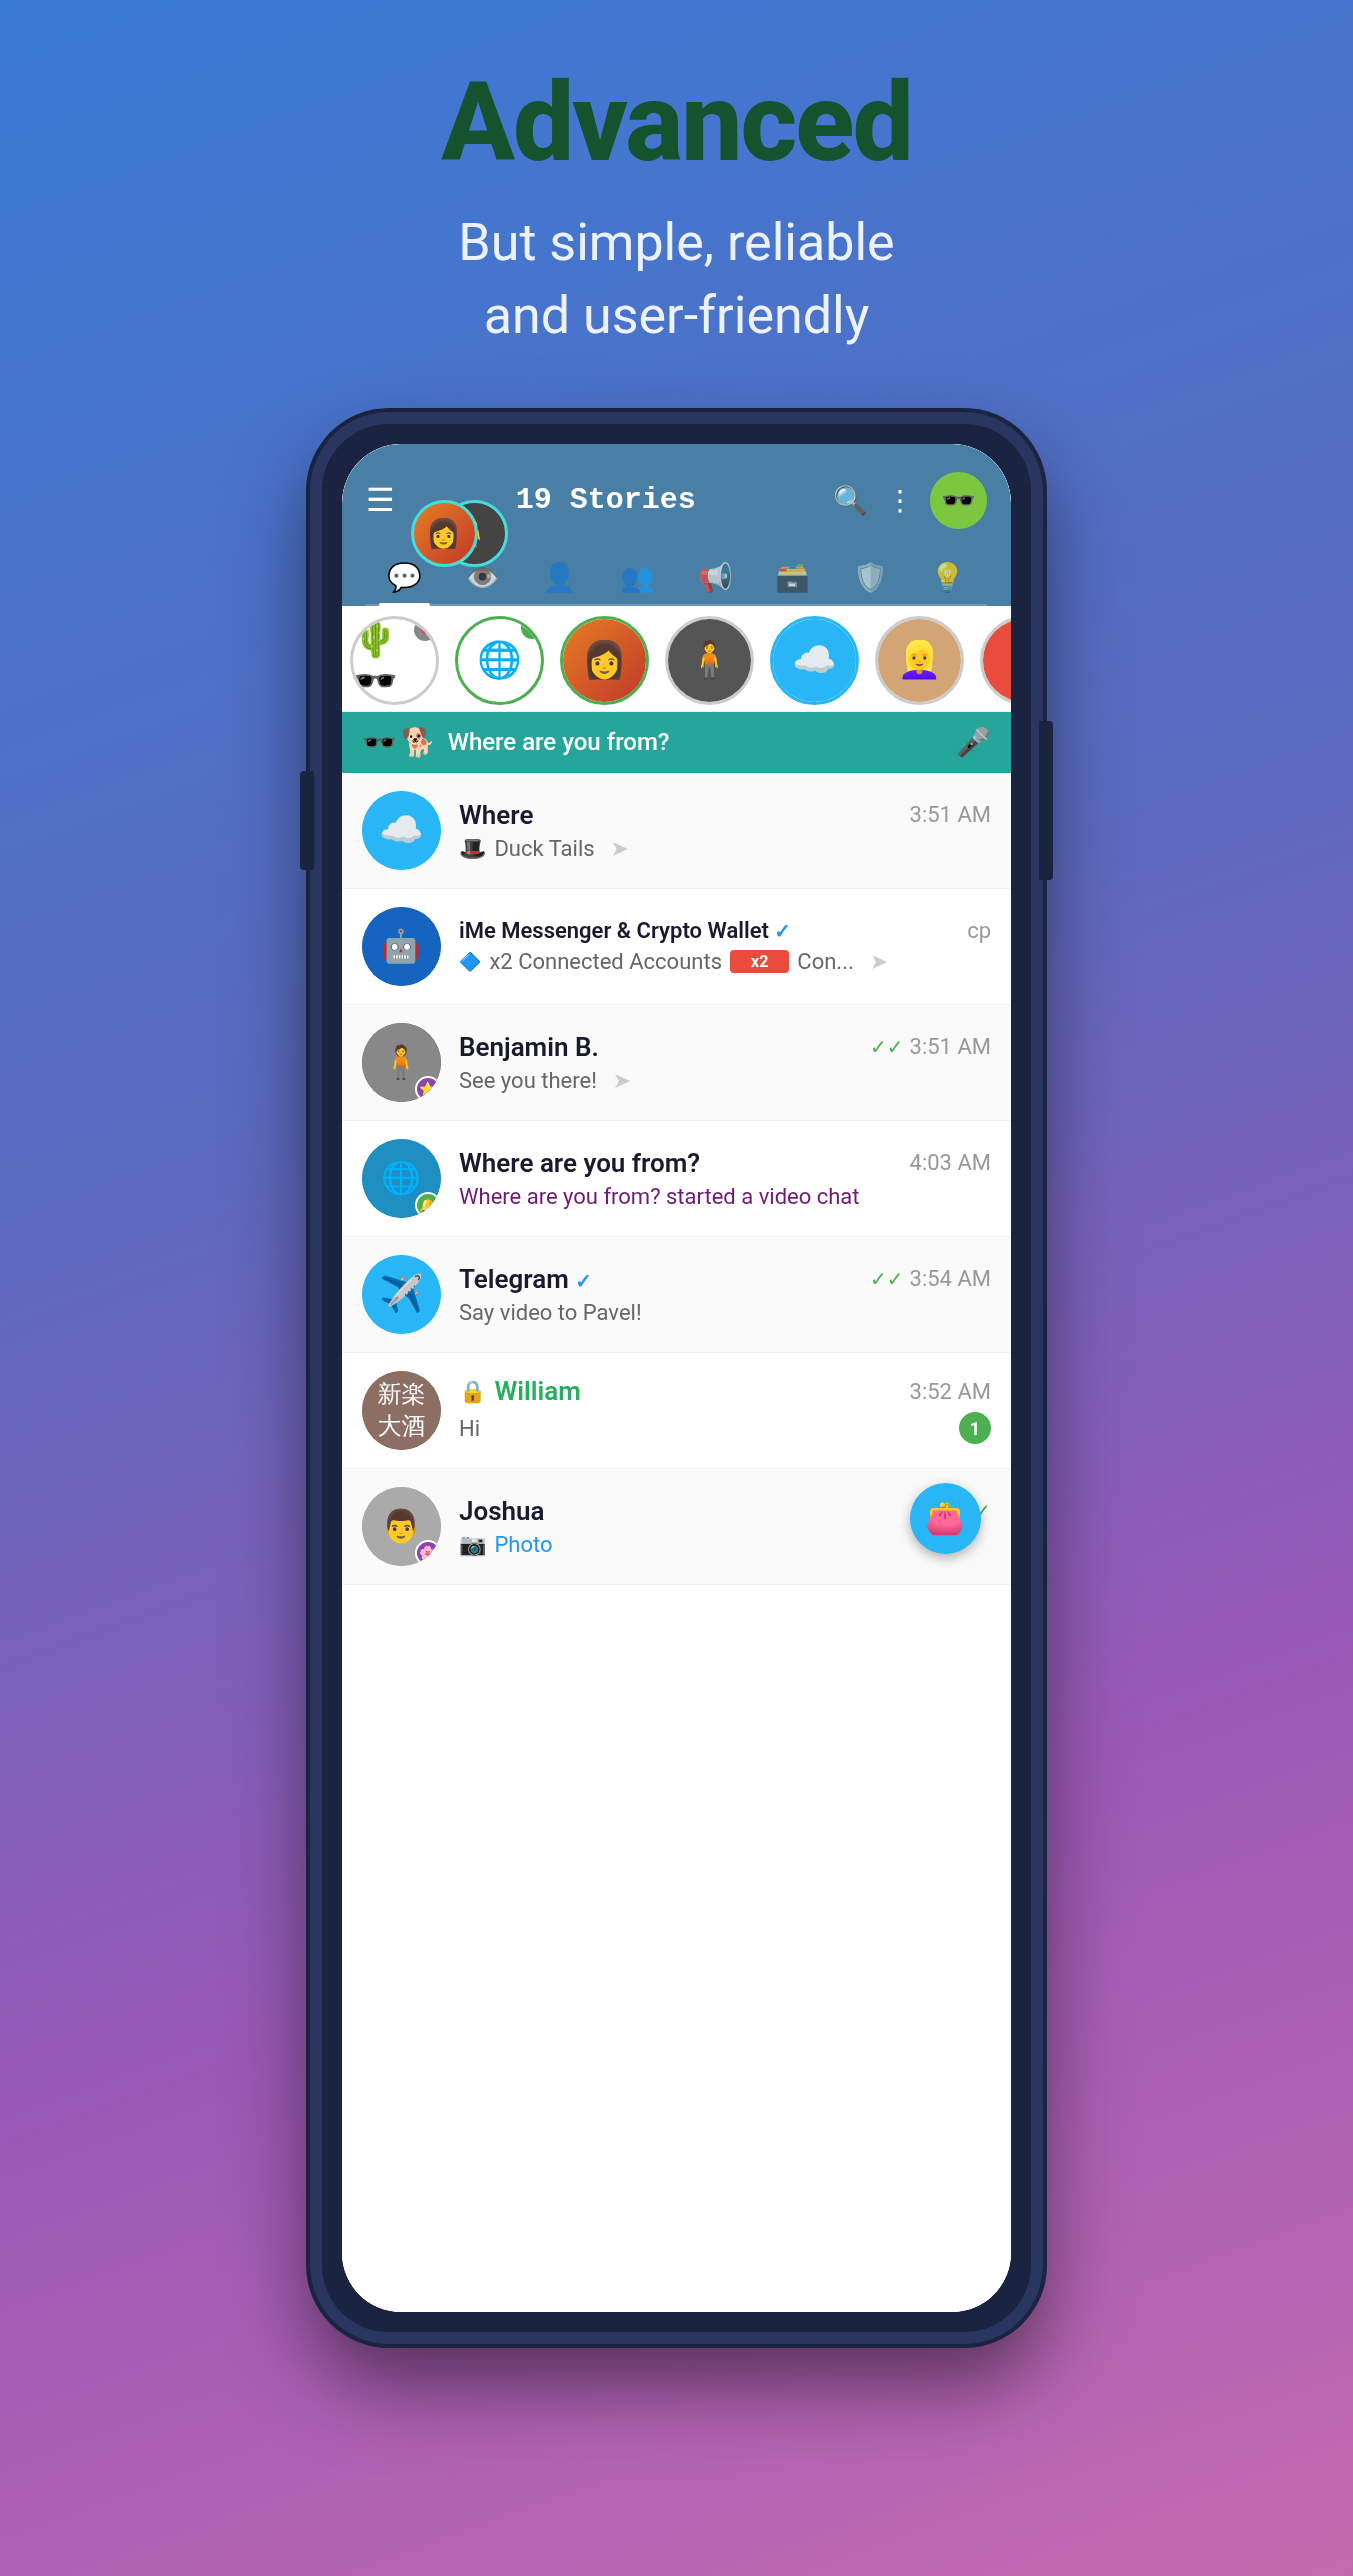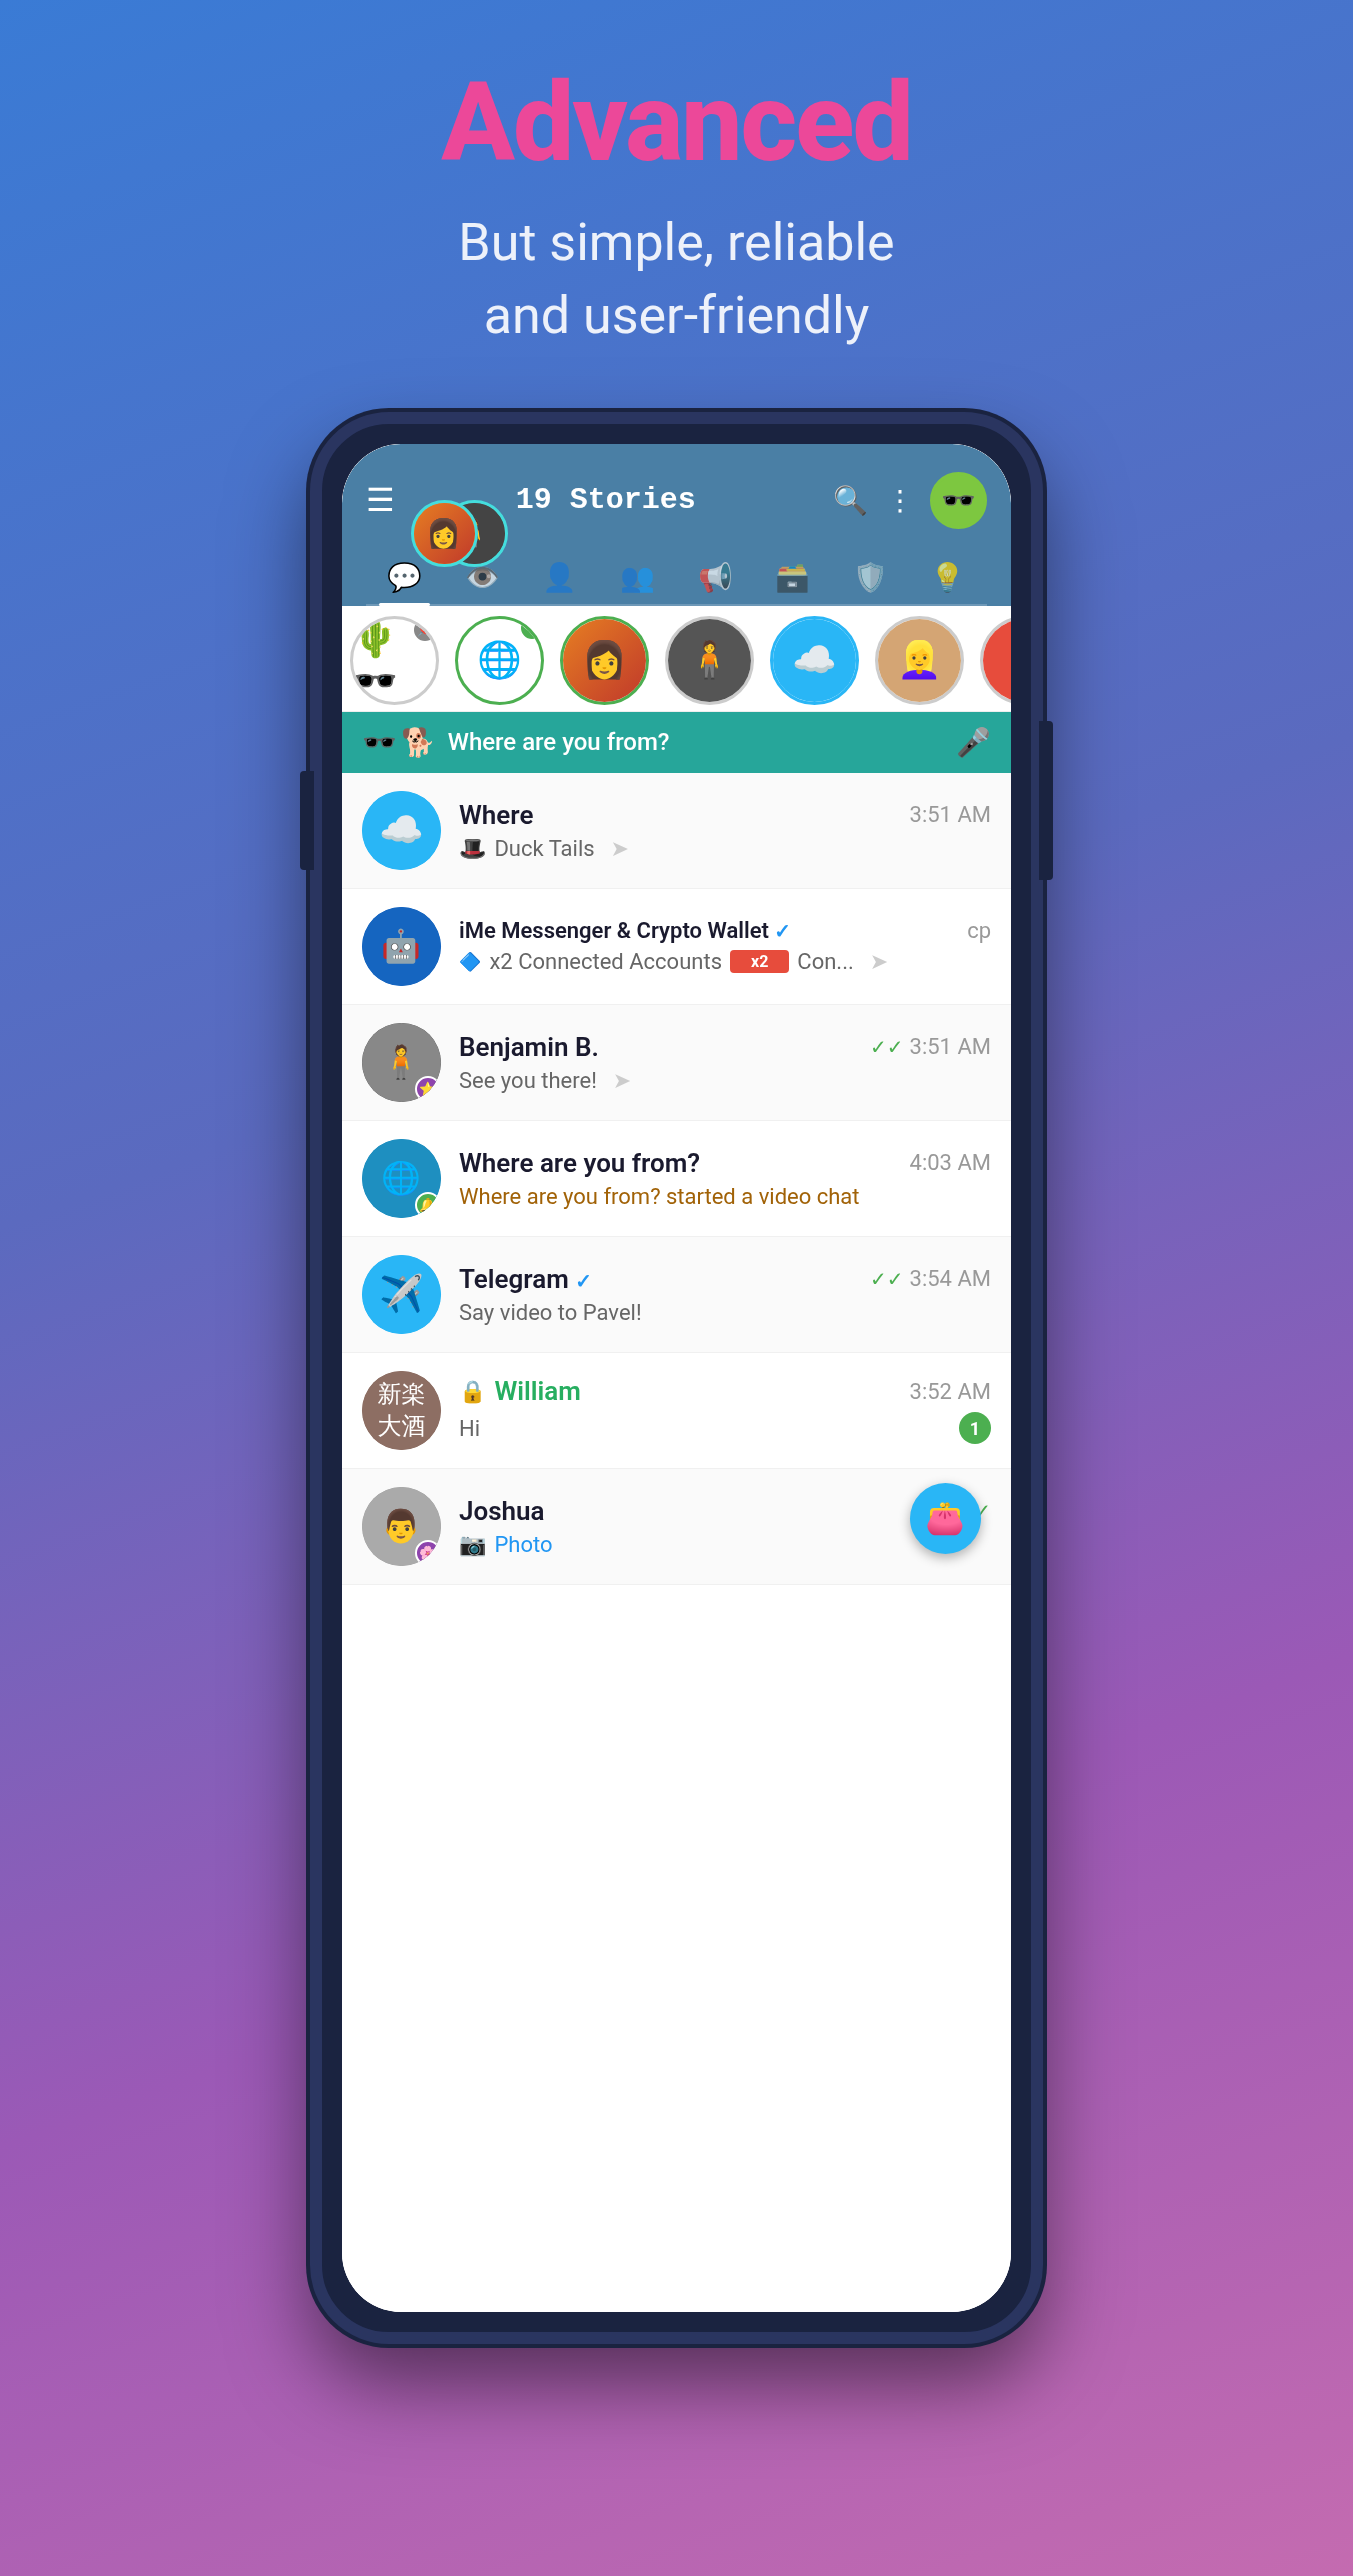--- a/index.html
+++ b/index.html
@@ -7,21 +7,21 @@
       width: 1353px;
       height: 2576px;
       background: linear-gradient(160deg, #3a7bd5 0%, #5b6abf 40%, #9b59b6 70%, #c46bb0 100%);
       font-family: 'Roboto', Arial, sans-serif;
       display: flex;
       flex-direction: column;
       align-items: center;
       overflow: hidden;
     }
     .hero-title {
-      color: #ec4899;
+      color: #14532d;
       font-size: 109px;
       font-weight: 800;
       margin-top: 59px;
       letter-spacing: -2px;
     }
     .hero-subtitle {
       color: rgba(255,255,255,0.9);
       font-size: 52px;
       font-weight: 400;
       text-align: center;
@@ -313,21 +313,21 @@
       font-size: 22px;
       color: #666;
       white-space: nowrap;
       overflow: hidden;
       text-overflow: ellipsis;
       display: flex;
       align-items: center;
       gap: 8px;
     }
     .chat-preview.blue-text {
-      color: #a16207;
+      color: #701a75;
     }
     .unread-badge {
       background: #4CAF50;
       color: #fff;
       border-radius: 50%;
       width: 32px;
       height: 32px;
       display: flex;
       align-items: center;
       justify-content: center;

